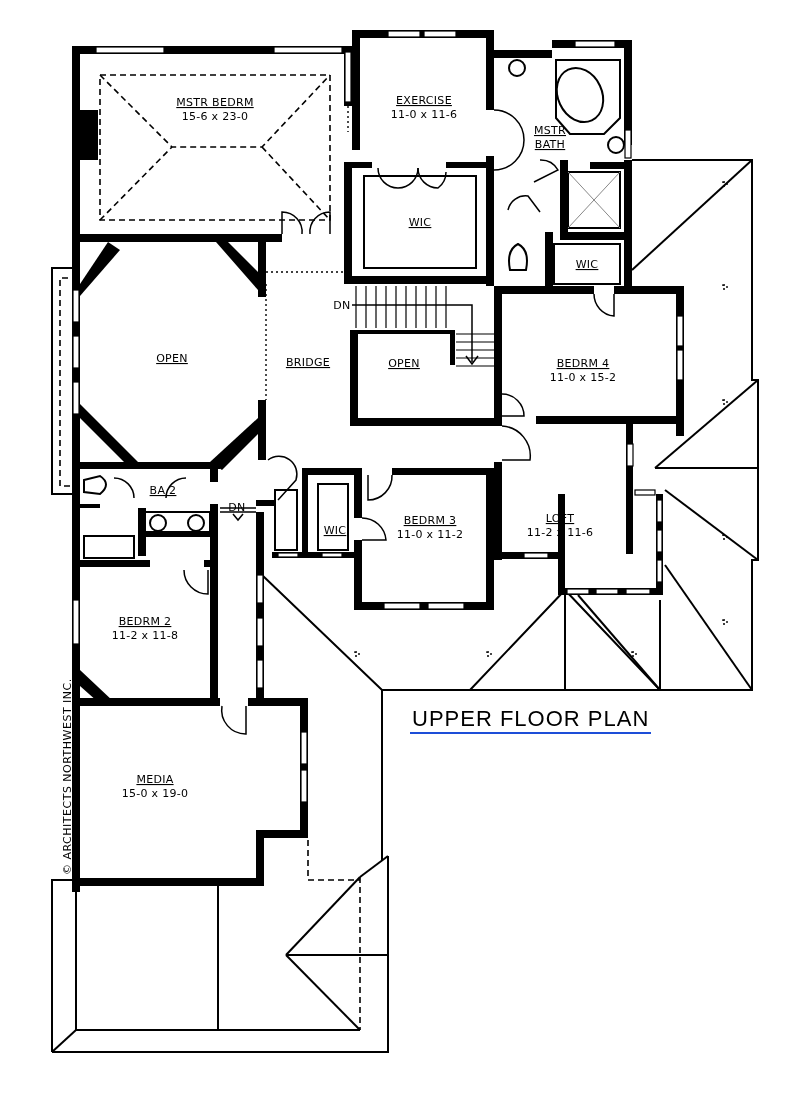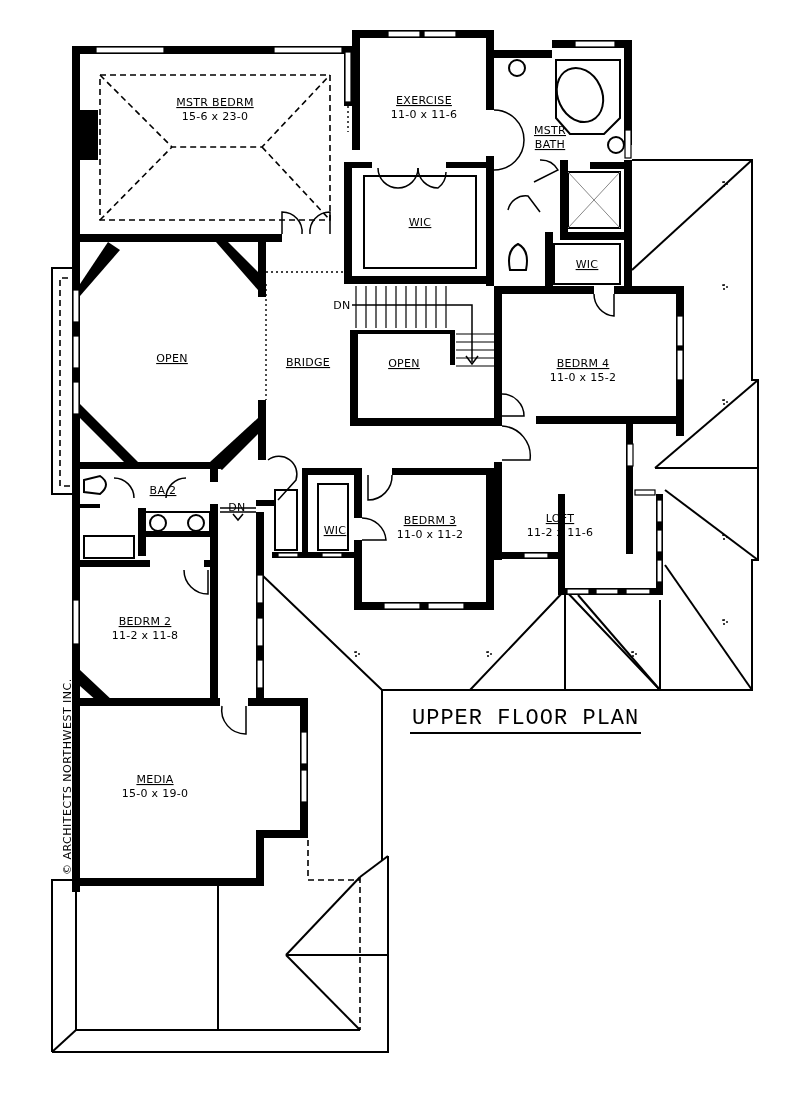--- a/index.html
+++ b/index.html
@@ -7,21 +7,21 @@
   svg{position:absolute;left:0;top:0;}
   .w{fill:#000;}
   .thin{stroke:#000;stroke-width:2;fill:none;}
   .roof{stroke:#000;stroke-width:2;fill:none;}
   .dash{stroke:#000;stroke-width:1.6;fill:none;stroke-dasharray:6 4;}
   .dot{stroke:#000;stroke-width:1.4;fill:none;stroke-dasharray:2 3;}
   .win{fill:#fff;stroke:#000;stroke-width:1.2;}
   .door{stroke:#000;stroke-width:1.5;fill:none;}
   .lbl{font-family:"DejaVu Sans",sans-serif;font-size:11px;fill:#000;text-anchor:middle;text-decoration:underline;letter-spacing:0.3px;}
   .dim{font-family:"DejaVu Sans",sans-serif;font-size:11px;fill:#000;text-anchor:middle;letter-spacing:0.3px;}
-  .title{position:absolute;left:410px;top:706px;font-family:Liberation Mono, monospace;font-size:22px;letter-spacing:1px;color:#000;border-bottom:2px solid #000000;line-height:26px;padding:0 2px;}
+  .title{position:absolute;left:410px;top:706px;font-family:Liberation Sans, sans-serif;font-size:22px;letter-spacing:1px;color:#000;border-bottom:2px solid #1d4ed8;line-height:26px;padding:0 2px;}
   .copyright{position:absolute;left:61px;top:875px;transform-origin:left top;transform:rotate(-90deg);font-family:"DejaVu Sans",sans-serif;font-size:11px;color:#000;white-space:nowrap;letter-spacing:0.5px;}
 </style>
 </head>
 <body>
 
 <svg width="800" height="1099" viewBox="0 0 800 1099">
 
   <g>
 
     <polyline class="roof" points="632,160 752,160 752,380 758,380 758,560 752,560 752,690 660,690"></polyline>

